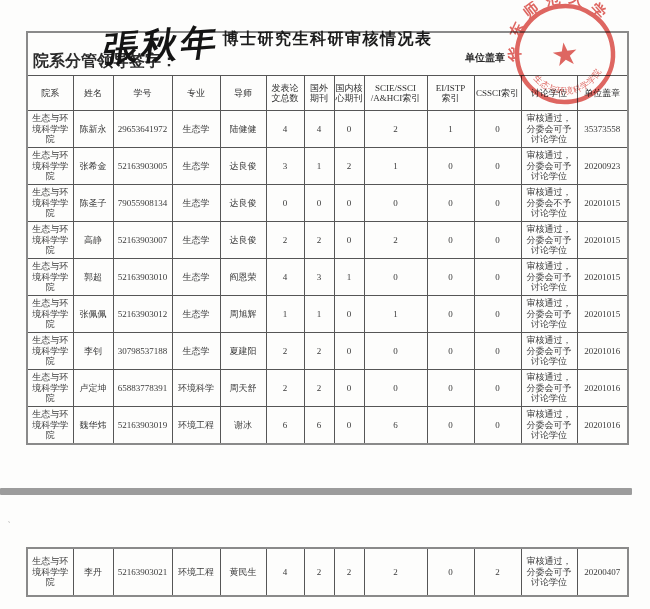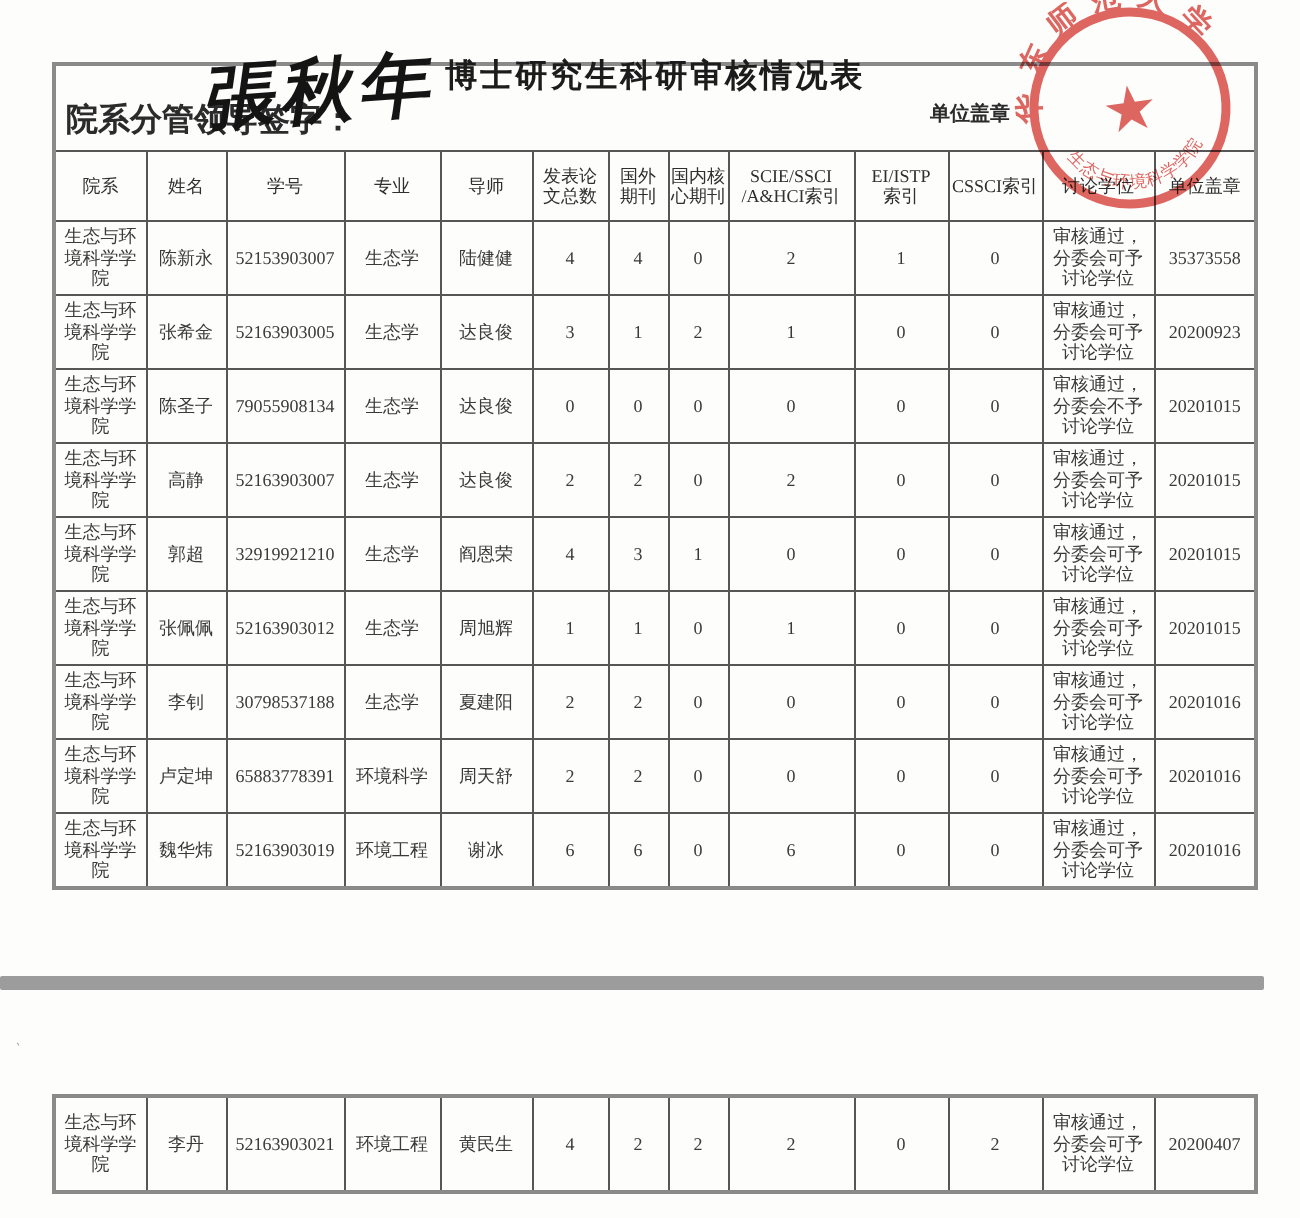--- a/index.html
+++ b/index.html
@@ -126,21 +126,21 @@
           <td>讨论学位</td>
 
           <td>单位盖章</td>
         </tr>
     </tbody>
     <tbody>
 
         <tr class="data-row">
           <td>生态与环境科学学院</td>
           <td>陈新永</td>
-          <td>52153903007</td>
+          <td>29653641972</td>
           <td>生态学</td>
           <td>陆健健</td>
           <td>4</td>
           <td>4</td>
           <td>0</td>
           <td>2</td>
           <td>1</td>
           <td>0</td>
           <td>审核通过，
 分委会可予
@@ -198,21 +198,21 @@
           <td>0</td>
           <td>审核通过，
 分委会可予
 讨论学位</td>
           <td>20201015</td>
         </tr>
 
         <tr class="data-row">
           <td>生态与环境科学学院</td>
           <td>郭超</td>
-          <td>32919921210</td>
+          <td>52163903010</td>
           <td>生态学</td>
           <td>阎恩荣</td>
           <td>4</td>
           <td>3</td>
           <td>1</td>
           <td>0</td>
           <td>0</td>
           <td>0</td>
           <td>审核通过，
 分委会可予

